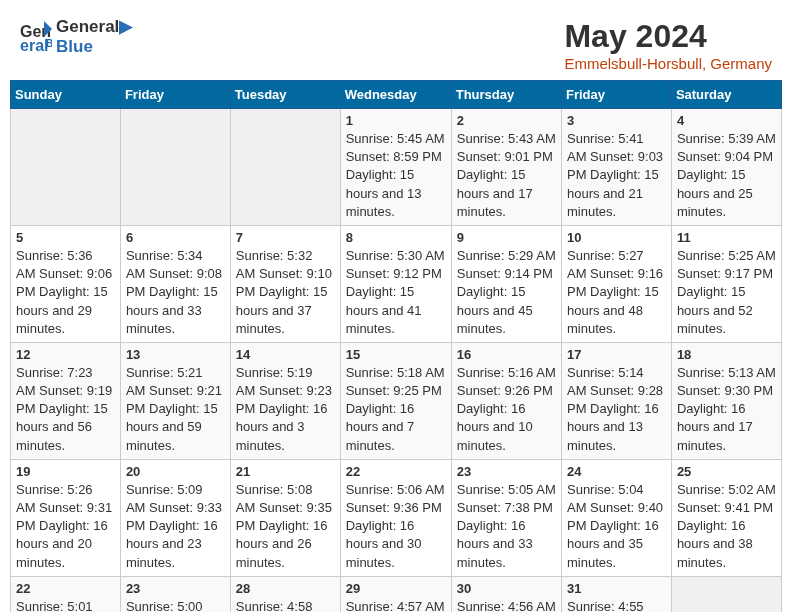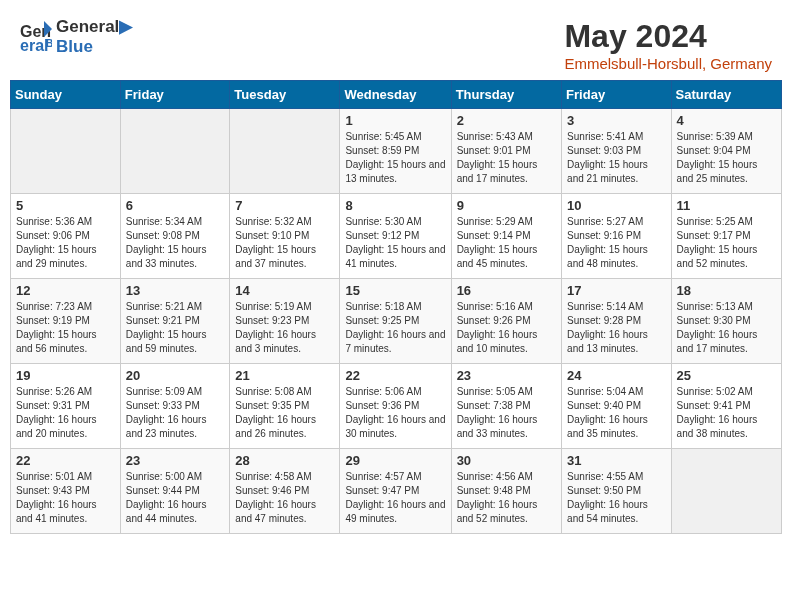--- a/index.html
+++ b/index.html
@@ -61,21 +61,21 @@
     .calendar-table tbody tr:nth-child(odd) td {
       background: #f9f9f9;
     }
     .day-number {
       font-size: 13px;
       font-weight: bold;
       color: #333;
       margin-bottom: 2px;
     }
     .day-info {
-      font-size: 10px;
+      font-size: 13px;
       color: #333;
       line-height: 1.4;
     }
     .empty {
       background: #f0f0f0 !important;
     }
   </style>
 </head>
 <body>
 

